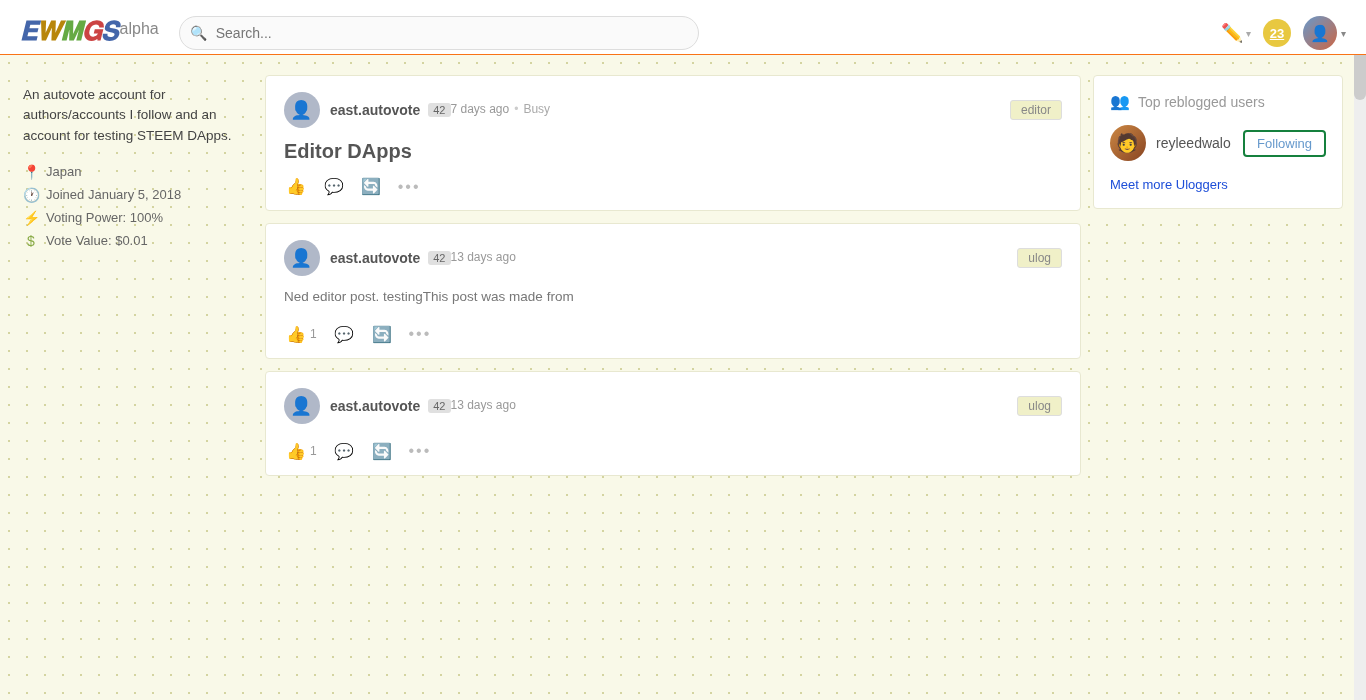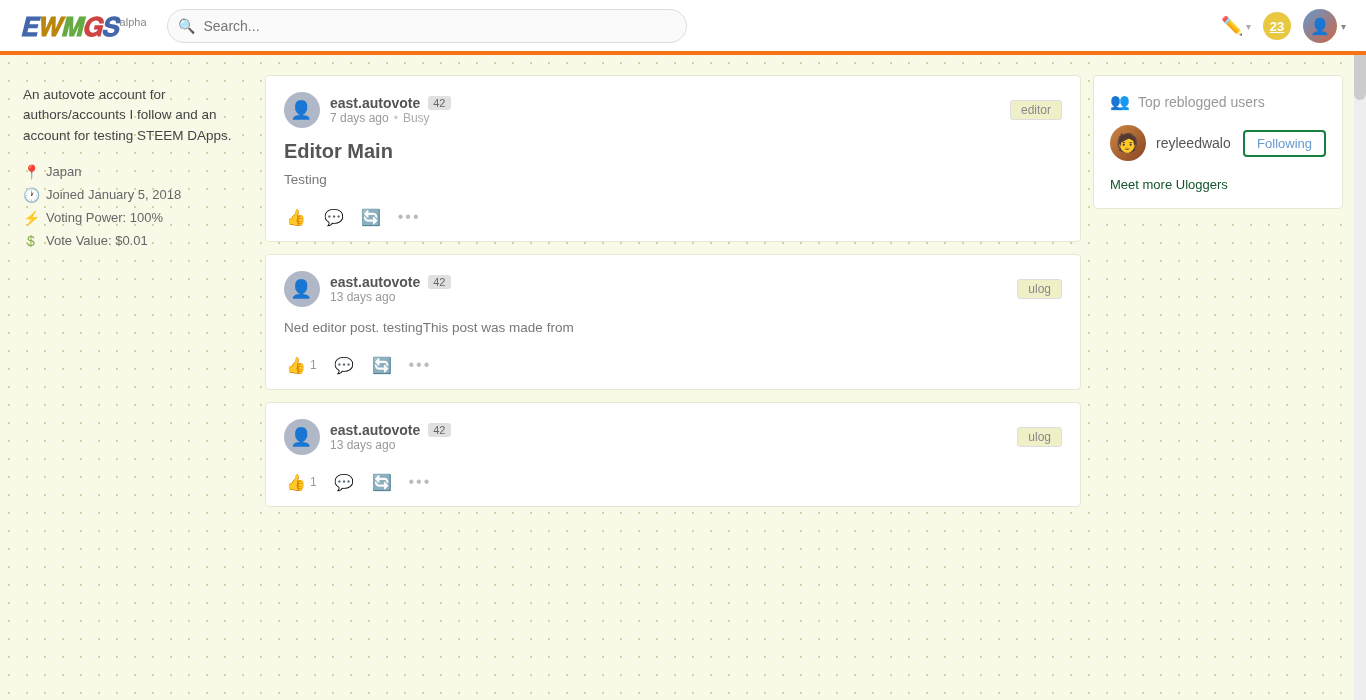--- a/index.html
+++ b/index.html
@@ -8,24 +8,24 @@
       background-color: #f9f9e8;
       background-image: radial-gradient(circle, #d4d4a0 1px, transparent 1px);
       background-size: 18px 18px;
       min-height: 700px;
       color: #333;
     }
 
     
     .header {
       display: flex;
-      align-items: flex-end;
+      align-items: flex-start;
       background: #fff;
-      padding: 8px 20px;
-      border-bottom: 4px solid #f97316;
+      padding: 16px 20px;
+      border-bottom: 1px solid #f97316;
       position: sticky;
       top: 0;
       z-index: 100;
       height: 55px;
     }
     .logo-area {
       display: flex;
       align-items: center;
       margin-right: 20px;
       min-width: 120px;
@@ -34,21 +34,21 @@
       font-size: 26px;
       font-weight: 900;
       letter-spacing: -1px;
       color: #b8860b;
       font-style: italic;
     }
     .logo-text span.blue { color: #4466aa; }
     .logo-text span.green { color: #66aa44; }
     .logo-text span.red { color: #cc4444; }
     .logo-alpha {
-      font-size: 11px;
+      font-size: 16px;
       color: #888;
       font-style: normal;
       margin-left: 2px;
       align-self: flex-start;
       margin-top: 4px;
     }
     .search-bar {
       flex: 1;
       max-width: 520px;
       position: relative;
@@ -191,21 +191,21 @@
       width: 36px;
       height: 36px;
       border-radius: 50%;
       background: #b0b8c8;
       display: flex;
       align-items: center;
       justify-content: center;
       color: #fff;
       font-size: 18px;
     }
-    .post-author-info { display: flex; flex-direction: column; }
+    .post-author-info { display: flex; flex-direction: row; }
     .post-author-name-row {
       display: flex;
       align-items: center;
       gap: 8px;
     }
     .post-author-name {
       font-size: 14px;
       font-weight: 600;
       color: #555;
       cursor: pointer;
@@ -326,21 +326,21 @@
       border: 2px solid #15803d;
       background: #fff;
       color: #6699cc;
       border-radius: 4px;
       padding: 4px 12px;
       font-size: 13px;
       cursor: pointer;
     }
     .meet-more {
       font-size: 13px;
-      color: #14532d;
+      color: #1d4ed8;
       margin-top: 16px;
       cursor: pointer;
     }
 
     
     .scrollbar-area {
       position: fixed;
       right: 0;
       top: 0;
       width: 12px;
@@ -422,22 +422,21 @@
             </div>
             <div class="post-meta-time">
               <span>7 days ago</span>
               <span class="dot-sep">•</span>
               <span class="post-status">Busy</span>
             </div>
           </div>
         </div>
         <span class="post-tag">editor</span>
       </div>
-      <div class="post-title">Editor Main</div>
-      <div class="post-excerpt">Testing</div>
+      <div class="post-title">Editor DApps</div>
       <div class="post-actions">
         <button class="action-btn">
           <span>👍</span>
         </button>
         <button class="action-btn">
           <span>💬</span>
         </button>
         <button class="action-btn">
           <span>🔄</span>
         </button>

